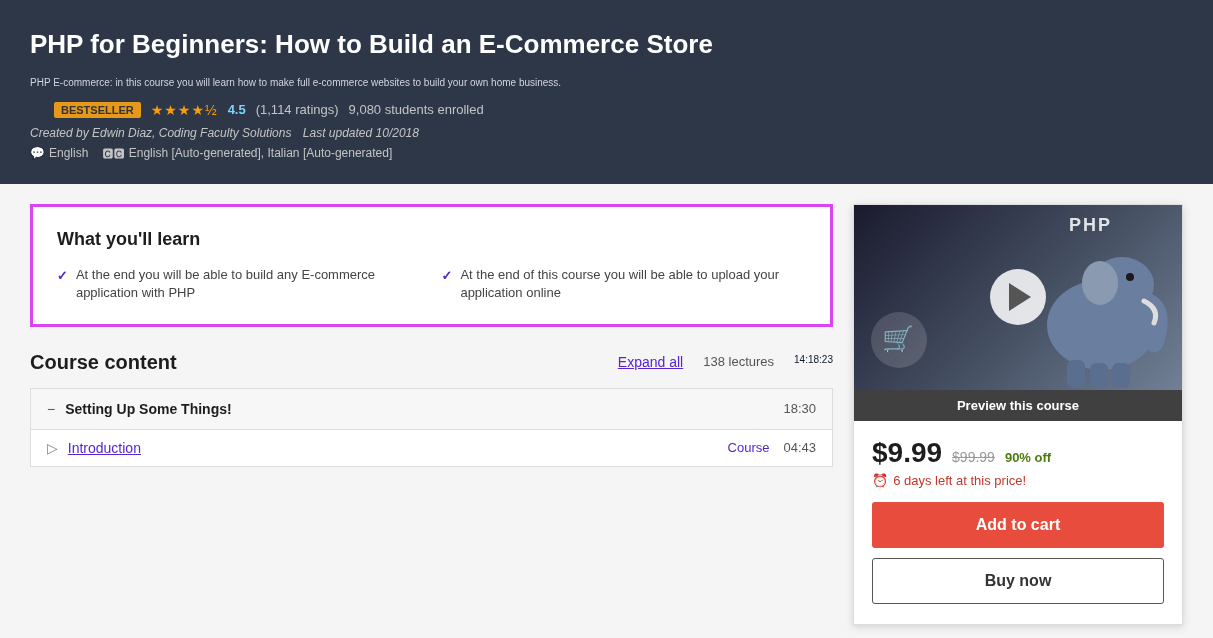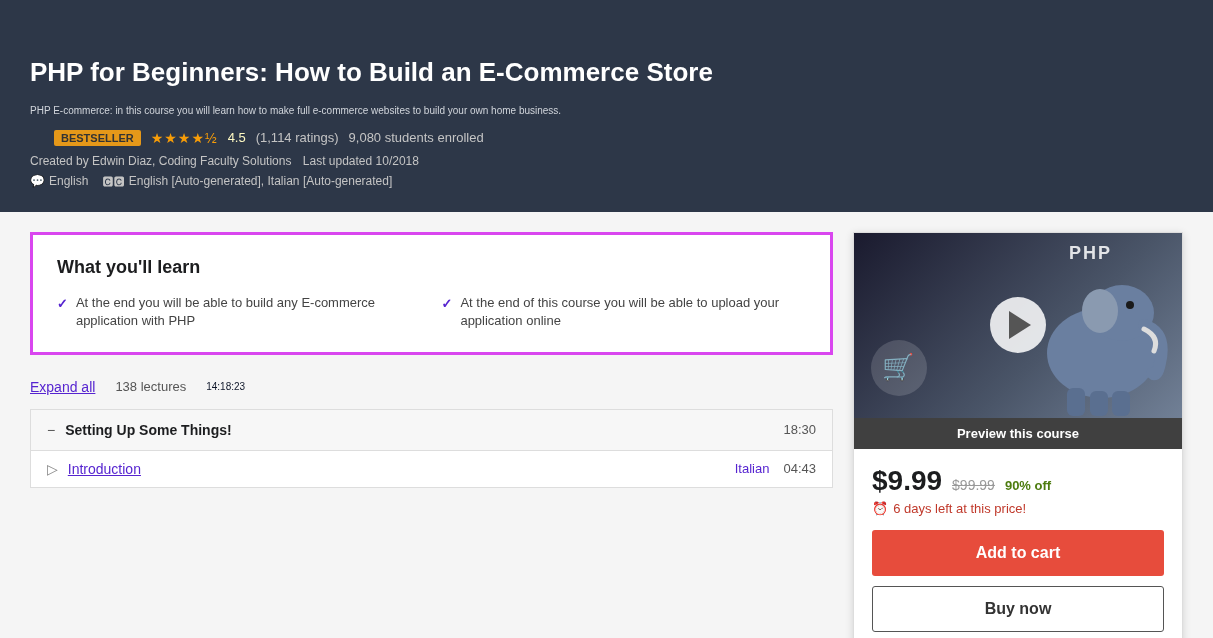--- a/index.html
+++ b/index.html
@@ -18,21 +18,20 @@
       max-width: 800px;
       padding-right: 24px;
     }
 
     .course-title {
       font-size: 26px;
       font-weight: 700;
       color: #fff;
       line-height: 1.25;
       margin-bottom: 14px;
-      margin-top: 28px;
     }
 
     .course-subtitle {
       font-size: 10px;
       color: #d1d5db;
       line-height: 1.5;
       margin-bottom: 12px;
       max-width: 740px;
     }
 
@@ -54,22 +53,22 @@
       border-radius: 2px;
     }
 
     .stars {
       color: #f69c08;
       font-size: 14px;
       letter-spacing: 1px;
     }
 
     .rating-value {
-      color: #fef9c3;
-      font-weight: 400;
+      color: #7dd3fc;
+      font-weight: 700;
       font-size: 13px;
     }
 
     .rating-count {
       color: #c4c4c4;
       font-size: 13px;
     }
 
     .students {
       color: #c4c4c4;
@@ -77,20 +76,21 @@
     }
 
     .meta-row {
       color: #c4c4c4;
       font-size: 12px;
       margin-bottom: 6px;
     }
 
     .meta-row span {
       margin-right: 8px;
+      font-style: italic;
     }
 
     .lang-row {
       color: #c4c4c4;
       font-size: 12px;
       display: flex;
       align-items: center;
       gap: 14px;
     }
 
@@ -276,21 +276,21 @@
     }
 
     .content-title {
       font-size: 20px;
       font-weight: 700;
       color: #1c1d1f;
     }
 
     .content-meta {
       display: flex;
-      align-items: center;
+      align-items: flex-start;
       gap: 20px;
     }
 
     .expand-all {
       color: #5624d0;
       font-size: 14px;
       cursor: pointer;
       text-decoration: underline;
     }
 
@@ -445,20 +445,21 @@
         </div>
         <div class="learn-item">
           <span class="check-icon">✓</span>
           <span>At the end of this course you will be able to upload your application online</span>
         </div>
       </div>
     </div>
 
     <div class="course-content-section">
       <div class="content-header">
+        <h2 class="content-title">Course content</h2>
         <div class="content-meta">
           <span class="expand-all">Expand all</span>
           <span class="lectures-count">138 lectures</span>
           <span class="duration">14:18:23</span>
         </div>
       </div>
 
       <div class="section-row">
         <div class="section-row-header">
           <span class="collapse-icon">−</span>
@@ -466,21 +467,21 @@
         </div>
         <span class="section-time">18:30</span>
       </div>
 
       <div class="lecture-row">
         <div class="lecture-left">
           <span class="lecture-icon">▷</span>
           <span class="lecture-name">Introduction</span>
         </div>
         <div class="lecture-right">
-          <span class="lecture-preview">Italian</span>
+          <span class="lecture-preview">Course</span>
           <span class="lecture-time">04:43</span>
         </div>
       </div>
     </div>
 
   </div>
 
   <div class="body-right">
     <div class="preview-card">
 

